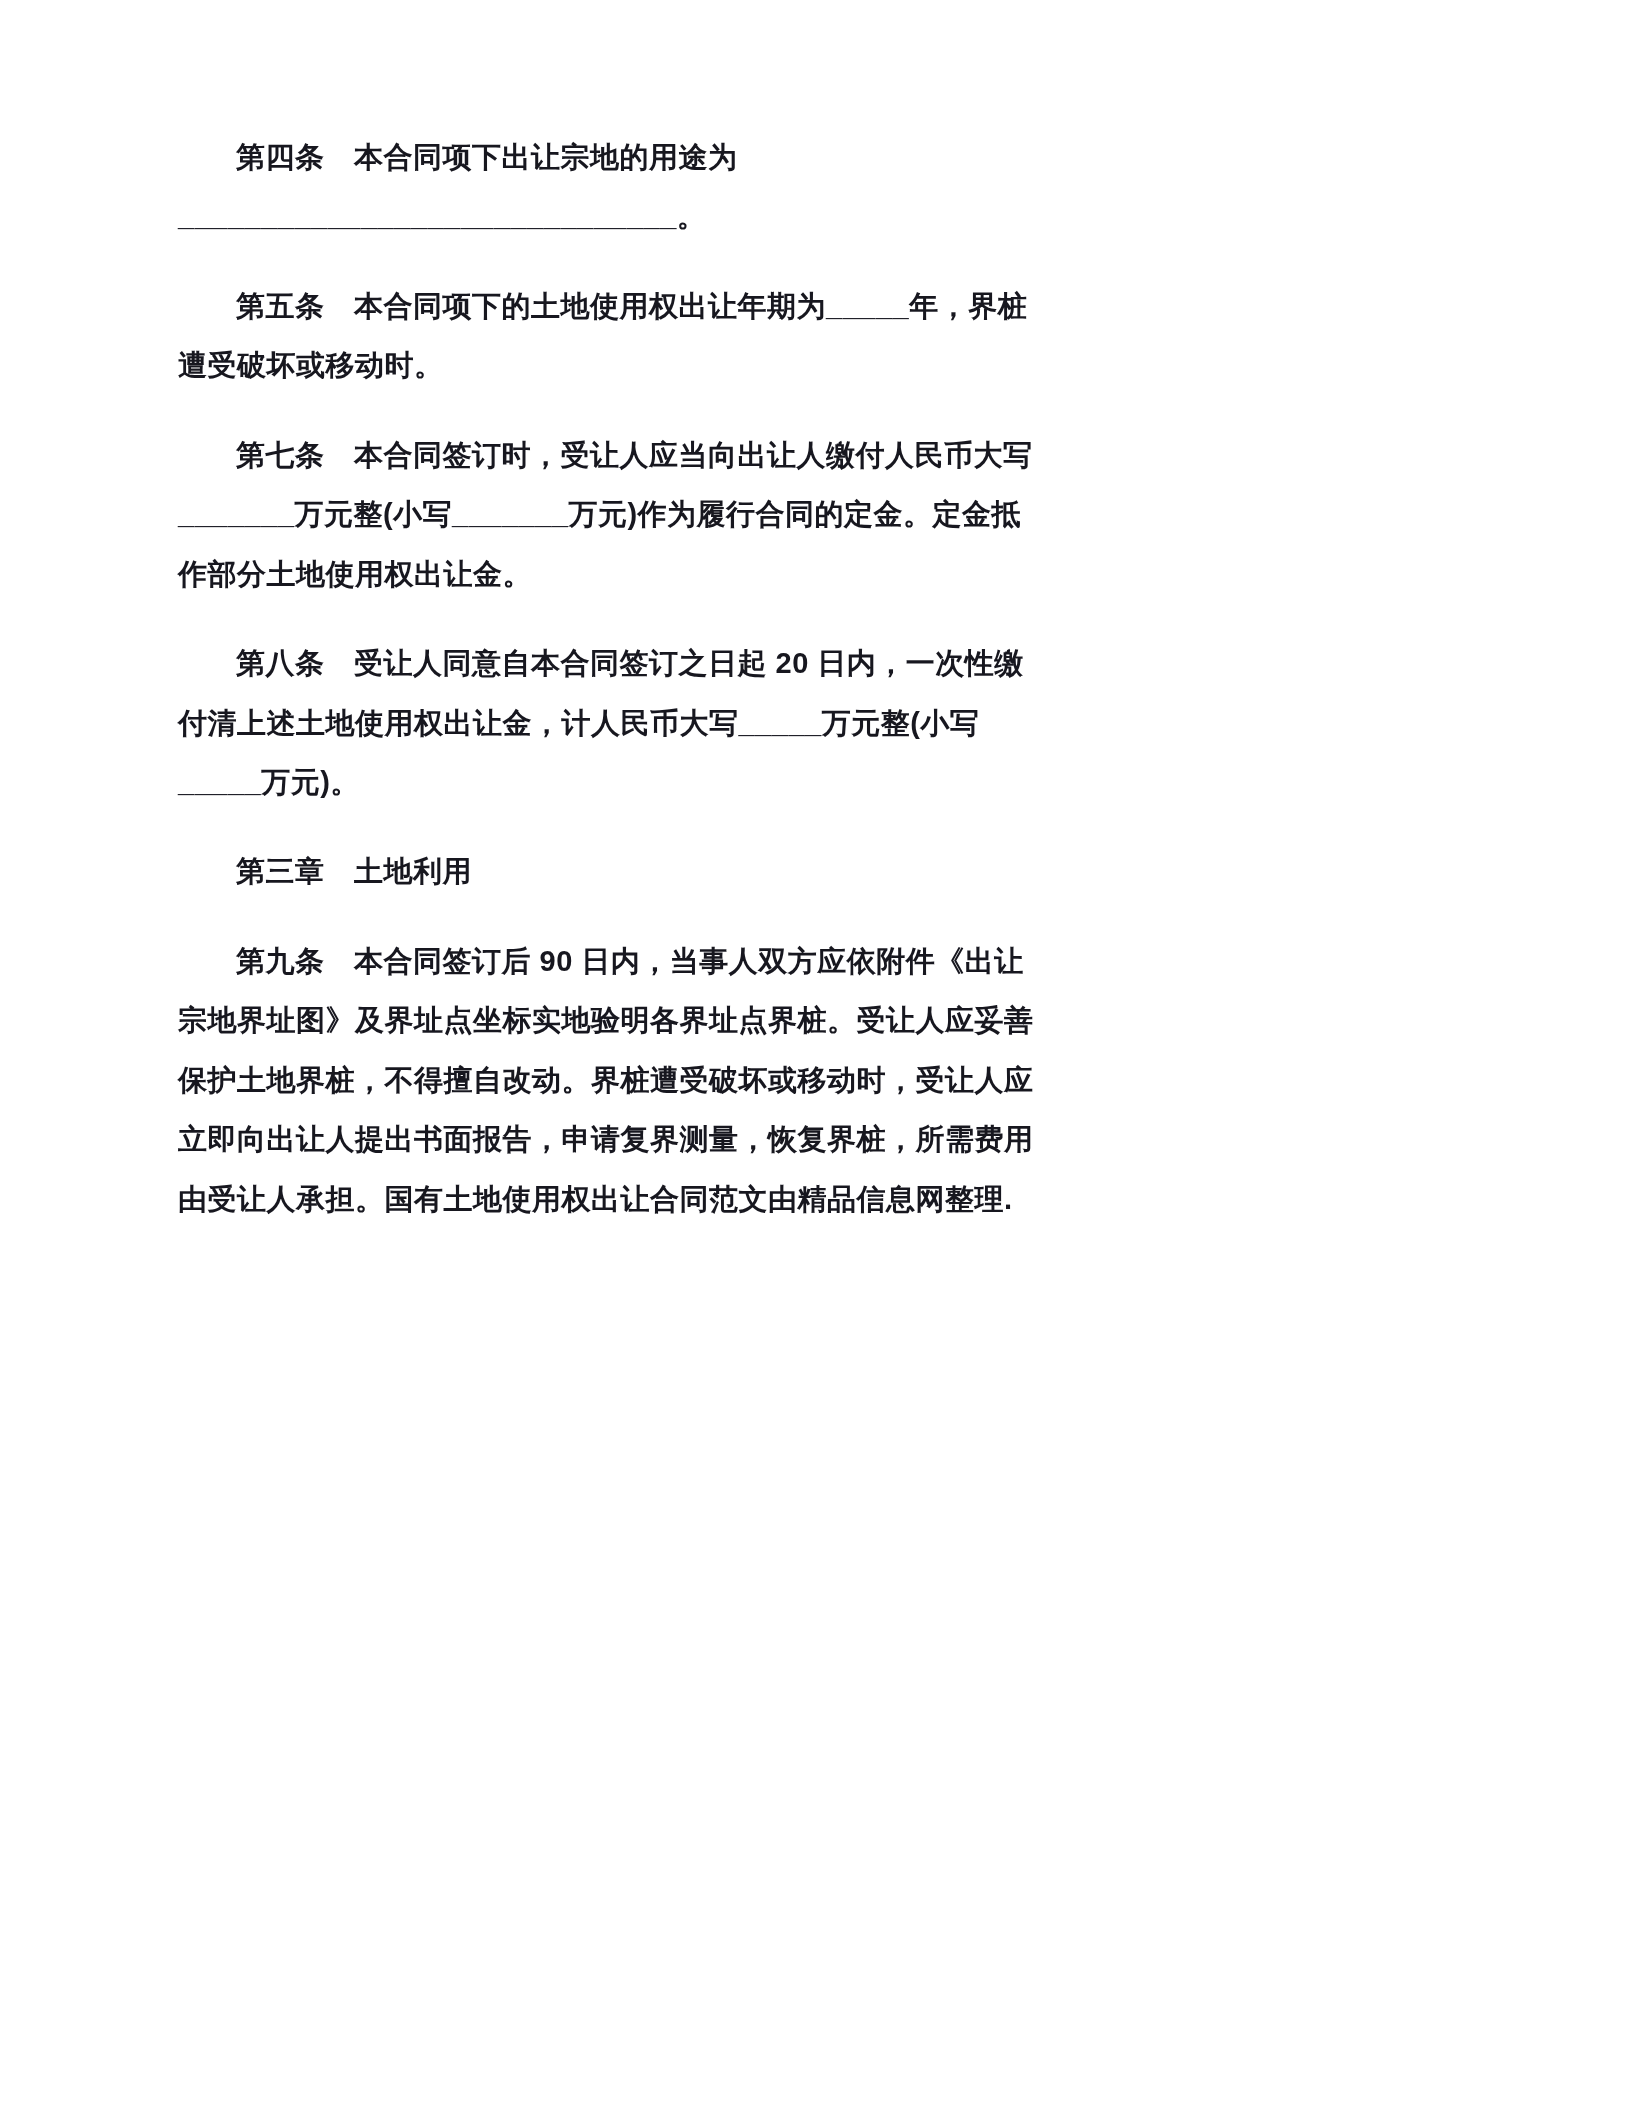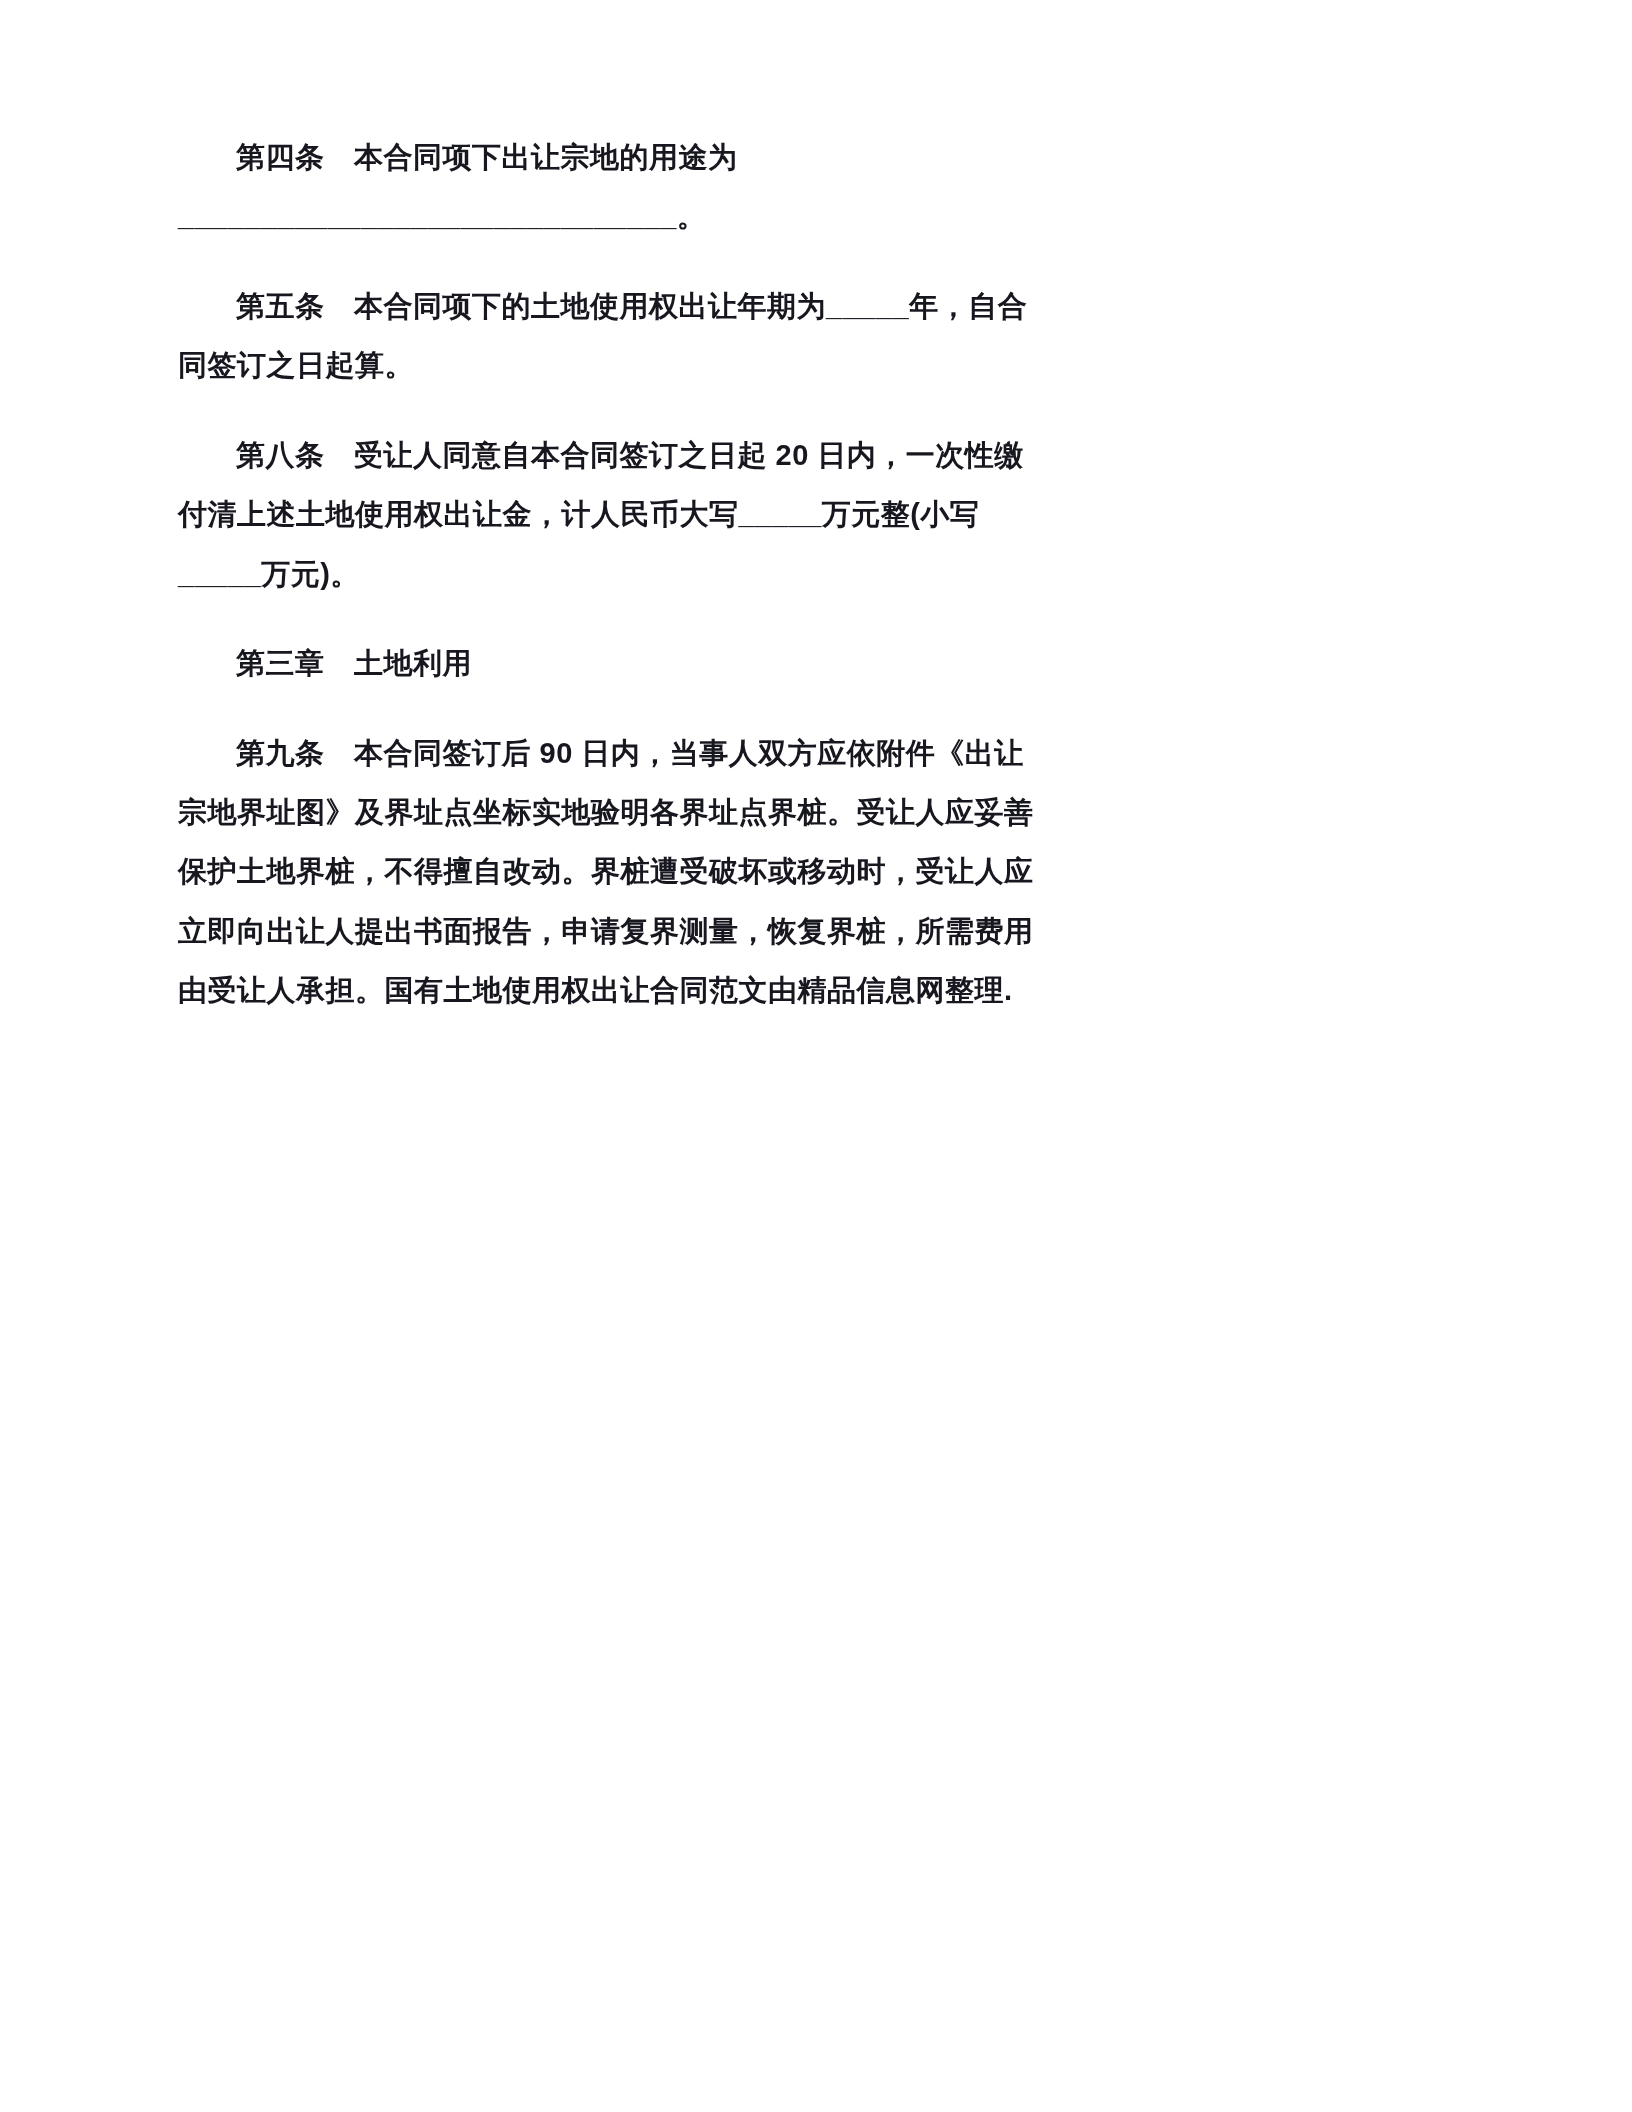--- a/index.html
+++ b/index.html
@@ -37,18 +37,19 @@
   .doc-content p.section-heading {
     text-indent: 2em;
   }
 </style>
 </head>
 <body>
 
 <div class="page">
   <div class="doc-content">
     <p>第四条　本合同项下出让宗地的用途为 ______________________________。</p>
-    <p>第五条　本合同项下的土地使用权出让年期为_____年，自合同签订之日起算。</p>
+    <p>第五条　本合同项下的土地使用权出让年期为_____年，界桩遭受破坏或移动时。</p>
+    <p>第七条　本合同签订时，受让人应当向出让人缴付人民币大写_______万元整(小写_______万元)作为履行合同的定金。定金抵作部分土地使用权出让金。</p>
     <p>第八条　受让人同意自本合同签订之日起 20 日内，一次性缴付清上述土地使用权出让金，计人民币大写_____万元整(小写_____万元)。</p>
     <p class="section-heading">第三章　土地利用</p>
     <p>第九条　本合同签订后 90 日内，当事人双方应依附件《出让宗地界址图》及界址点坐标实地验明各界址点界桩。受让人应妥善保护土地界桩，不得擅自改动。界桩遭受破坏或移动时，受让人应立即向出让人提出书面报告，申请复界测量，恢复界桩，所需费用由受让人承担。国有土地使用权出让合同范文由精品信息网整理.</p>
   </div>
 </div>
 
 </body></html>

